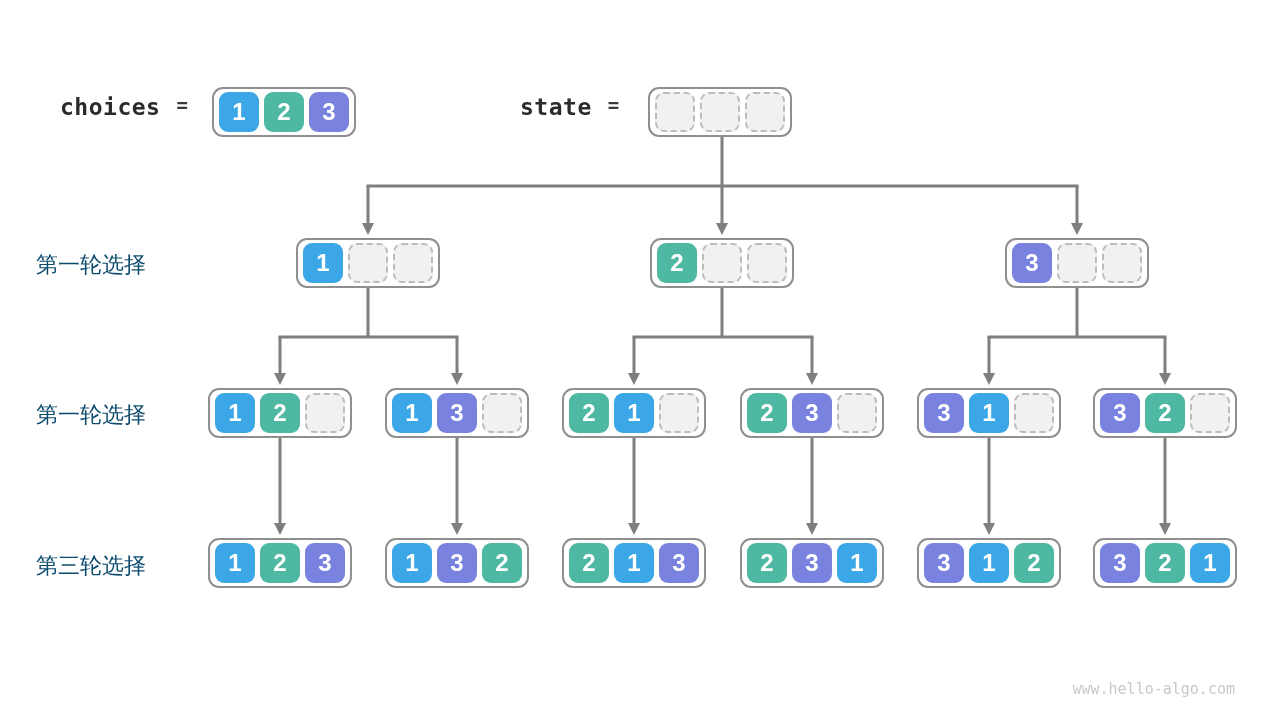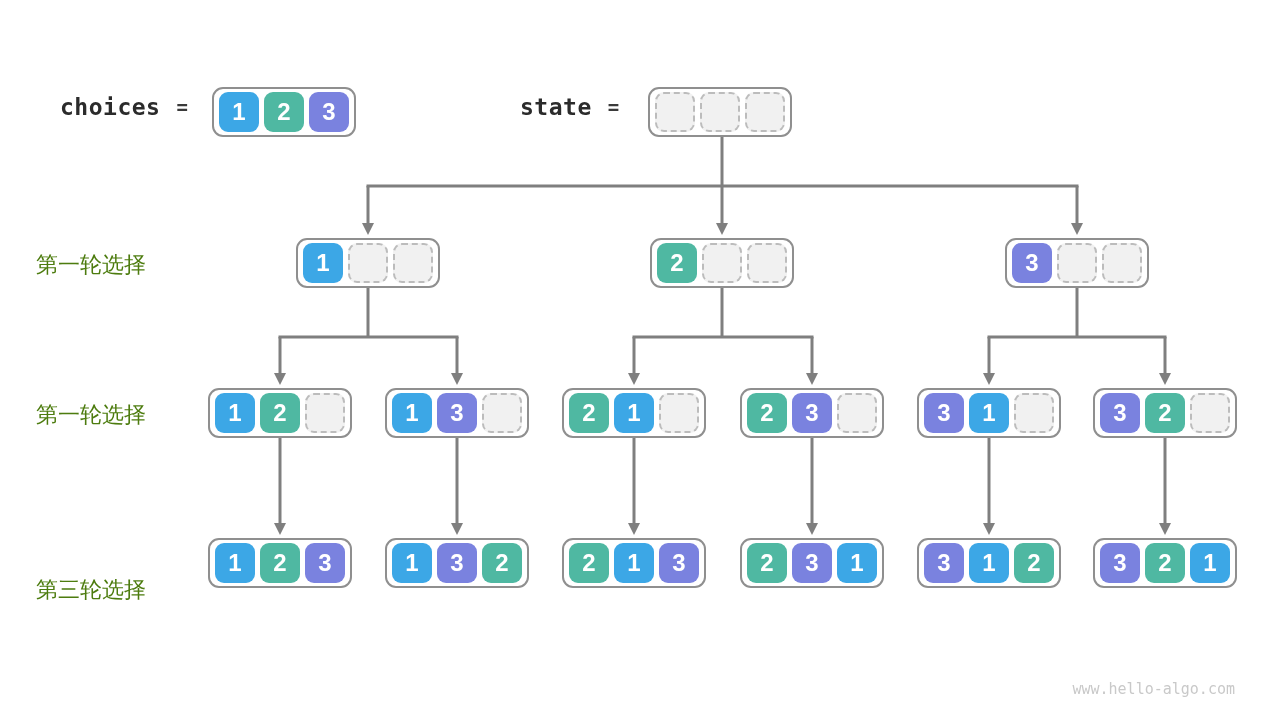--- a/index.html
+++ b/index.html
@@ -36,32 +36,32 @@
     color: #ffffff;
   }
   .cell.empty {
     background: #f1f1f1;
     border: 2px dashed #bcbcbc;
     color: transparent;
   }
   .expr {
     position: absolute;
     display: flex;
-    align-items: center;
+    align-items: flex-start;
     gap: 16px;
     font-family: "DejaVu Sans Mono", monospace;
     font-weight: 700;
     color: #2b2b2b;
   }
   .expr .kw { font-size: 23px; letter-spacing: 0.5px; }
   .expr .eq { font-size: 19px; color: #3a3a3a; }
   .rowlabel {
     position: absolute;
     font-size: 22px;
-    color: #4d7c0f;
+    color: #0c4a6e;
     font-weight: 400;
     white-space: nowrap;
   }
   .watermark {
     position: absolute;
     right: 45px;
     bottom: 22px;
     font-family: "DejaVu Sans Mono", monospace;
     font-size: 15px;
     color: #c9c9c9;
@@ -125,21 +125,21 @@
     <span class="eq">=</span>
   </div>
   <div class="abox" style="left:648px; top:87px;">
     <span class="cell empty"></span>
     <span class="cell empty"></span>
     <span class="cell empty"></span>
   </div>
 
   <div class="rowlabel" style="left:36px; top:250px;">第一轮选择</div>
   <div class="rowlabel" style="left:36px; top:400px;">第一轮选择</div>
-  <div class="rowlabel" style="left:36px; top:551px;margin-top:24px;">第三轮选择</div>
+  <div class="rowlabel" style="left:36px; top:551px;">第三轮选择</div>
 
   <div class="abox" style="left:296px; top:238px;">
     <span class="cell" style="background: rgb(60, 167, 230);">1</span>
     <span class="cell empty"></span>
     <span class="cell empty"></span>
   </div>
   <div class="abox" style="left:650px; top:238px;">
     <span class="cell" style="background: rgb(79, 184, 162);">2</span>
     <span class="cell empty"></span>
     <span class="cell empty"></span>

